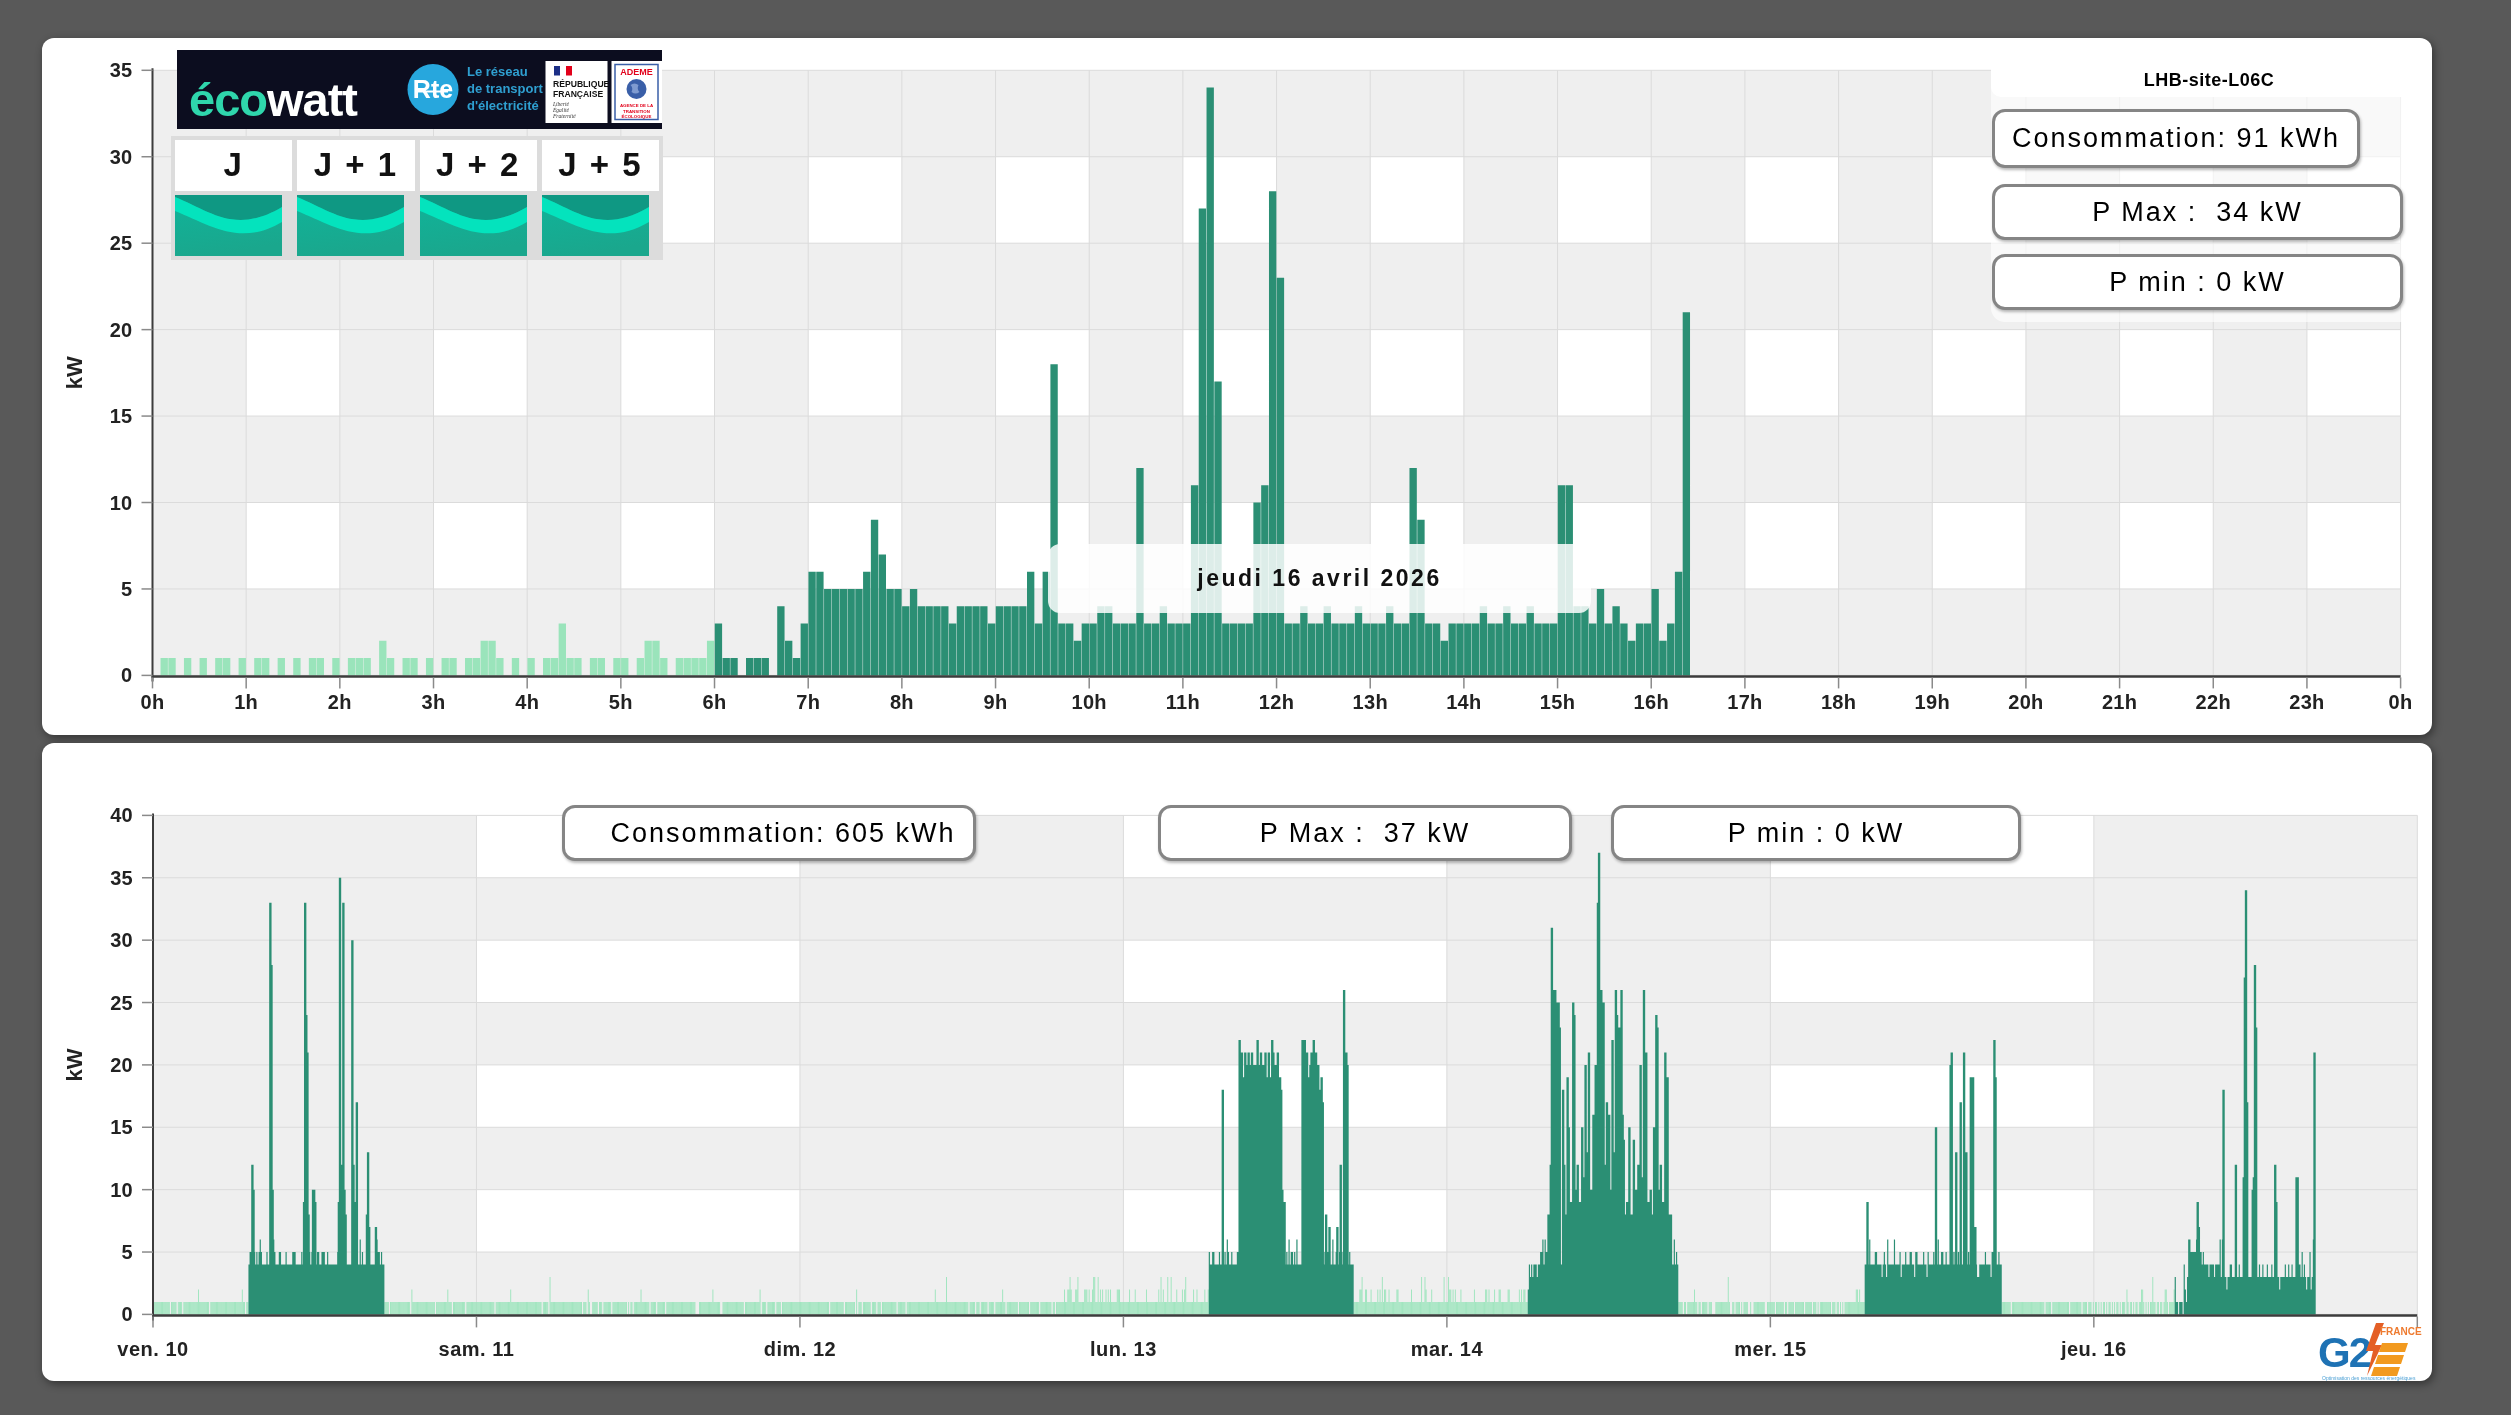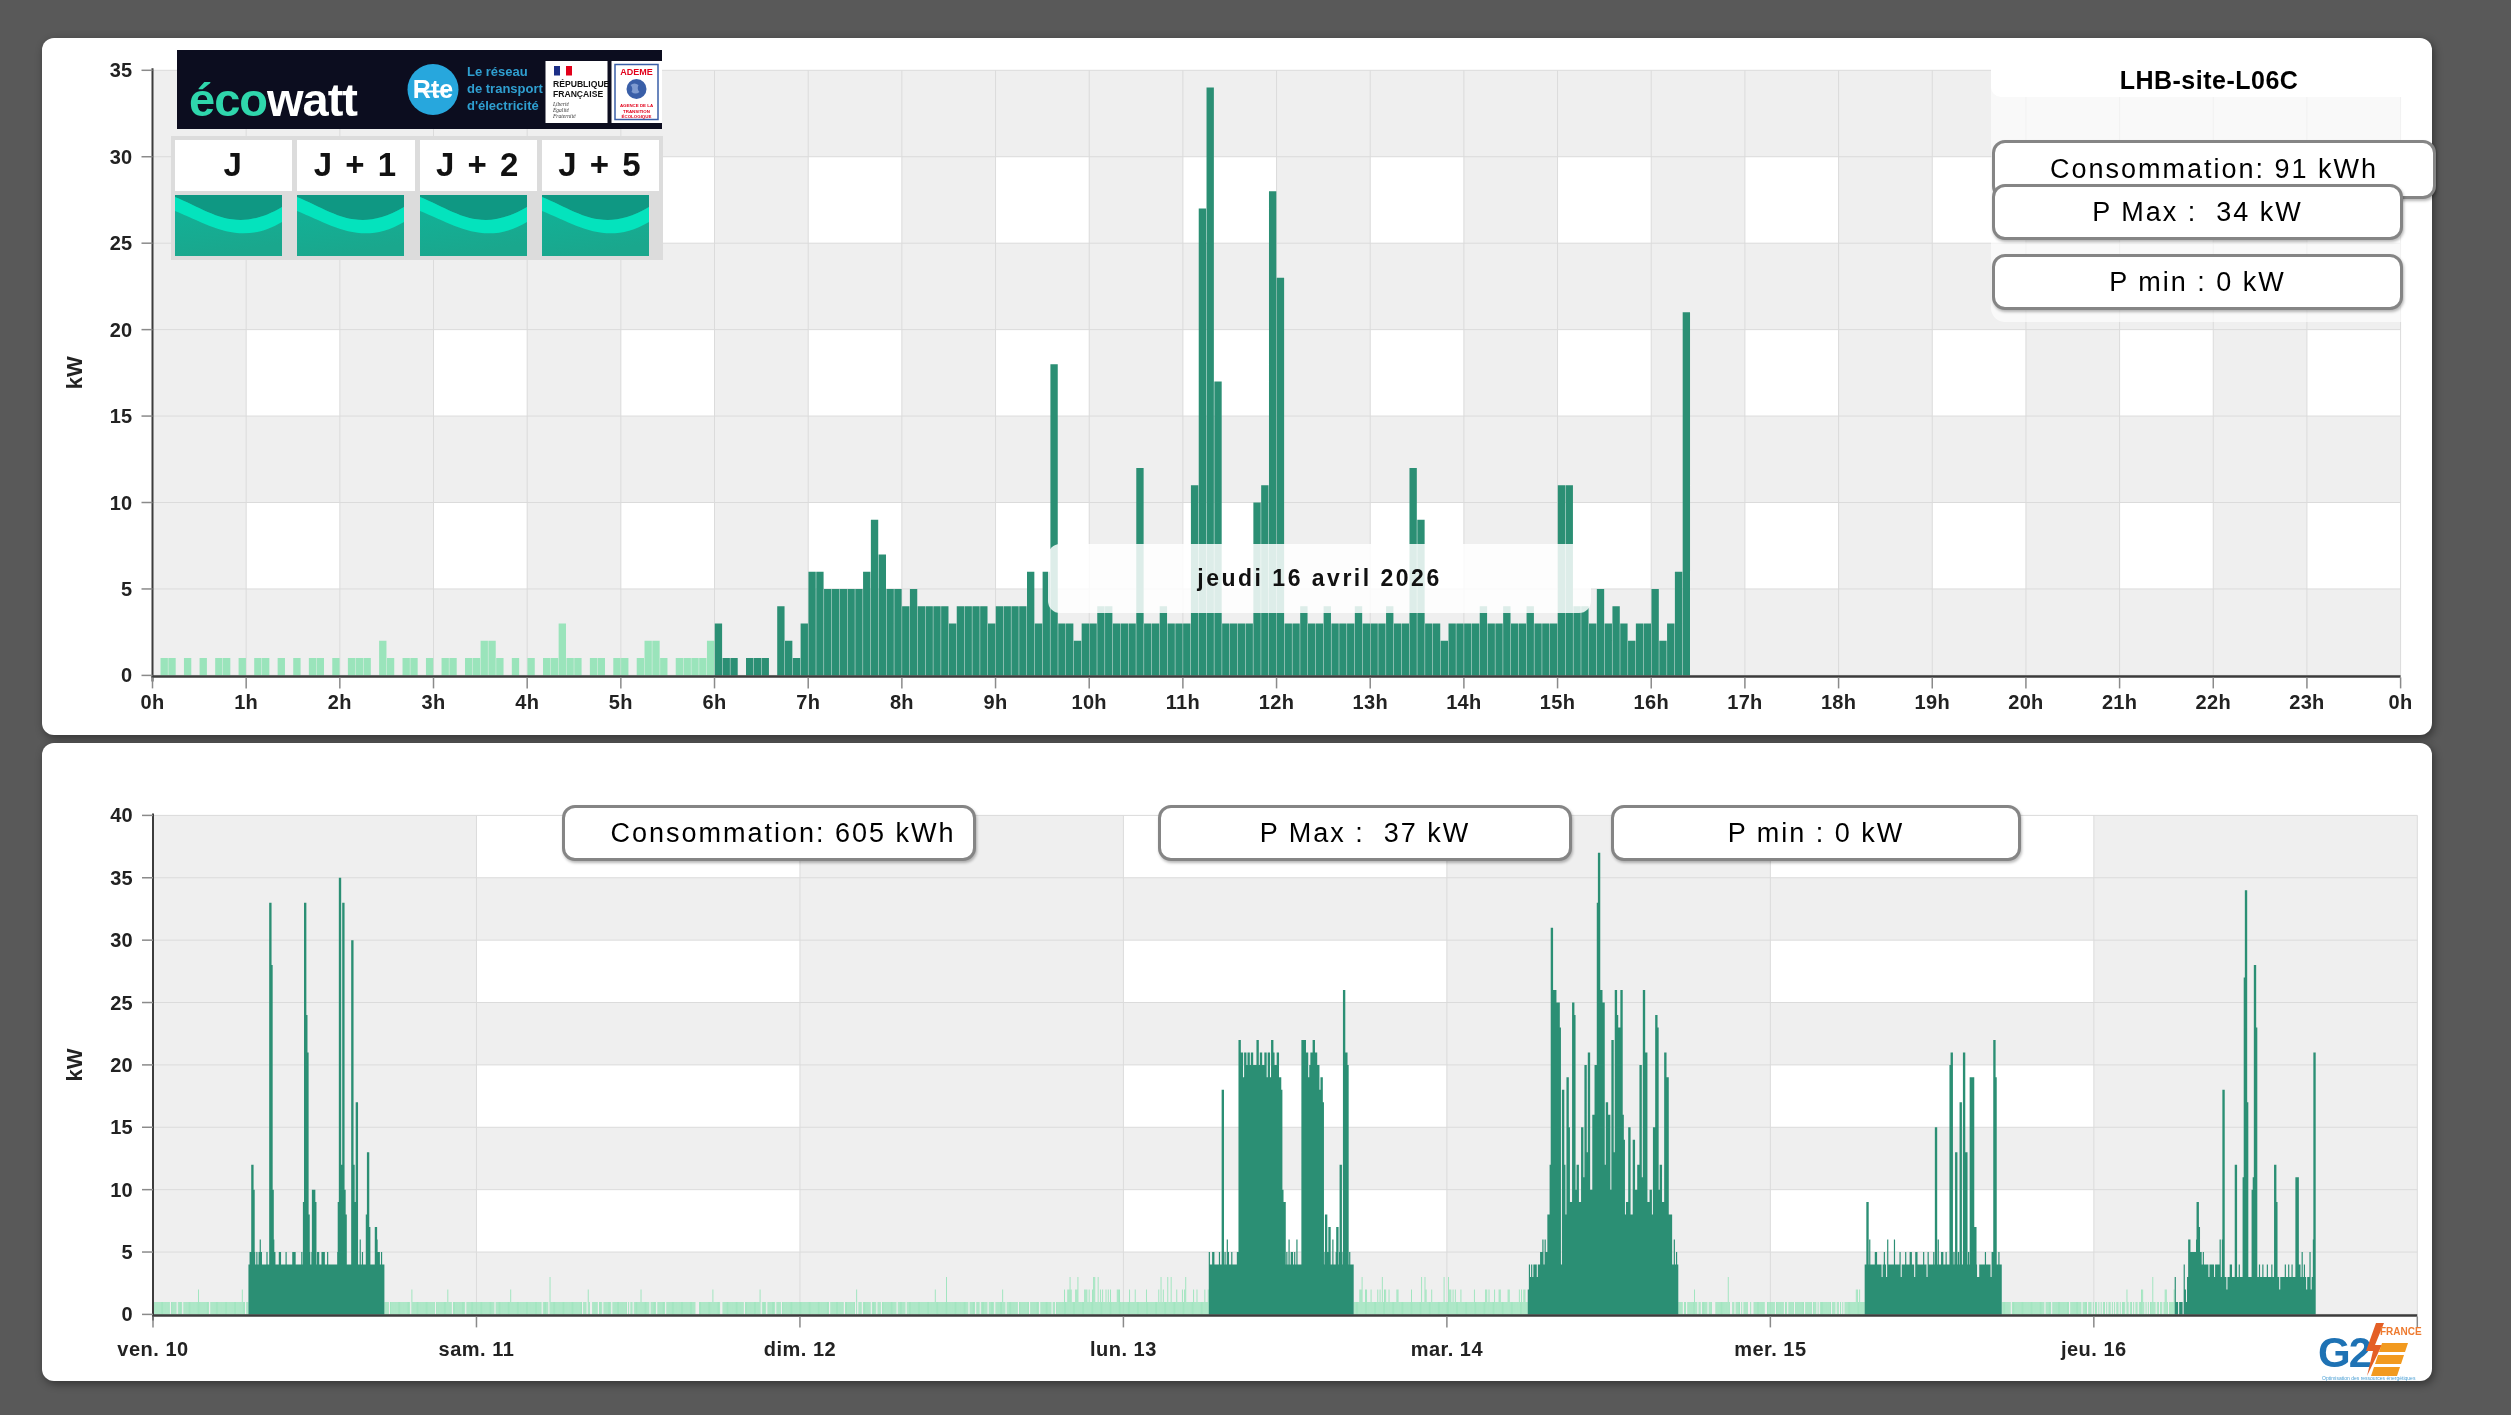--- a/index.html
+++ b/index.html
@@ -10,21 +10,21 @@
 text.ylab { font-family:"Liberation Sans"; font-weight:700; font-size:22px; fill:#222222; }
 .banner { position:absolute; left:135px; top:12px; width:485px; height:79px;text-align:right; }
 .tiles { position:absolute; left:129px; top:98px; width:492px; height:124px; background:#dcdcdc; display:flex; gap:5px; padding:4px; }
 .tile { flex:1; display:flex; flex-direction:column; }
 .tlab { height:52px; background:#fff; font-weight:700; font-size:33px; color:#111; text-align:center; line-height:50px; letter-spacing:2px; }
 .timg { margin-top:4px; height:61px; }
 .jband { position:absolute; left:1006px; top:506px; width:543px; height:69px; background:rgba(255,255,255,0.84); border-radius:12px;
          font-weight:700; font-size:23px; color:#111; text-align:center; line-height:69px; letter-spacing:2.5px; }
 .ovl { position:absolute; left:1949px; top:28px; width:436px; height:256px; background:rgba(255,255,255,0.62); border-radius:14px; }
 .titleband { position:absolute; left:1949px; top:25px; width:436px; height:34px; background:#fff; border-radius:0 0 10px 10px;
-            font-weight:700; font-size:25px; color:#000; text-align:center; line-height:34px; letter-spacing:0.5px; }
+            font-weight:700; font-size:18px; color:#000; text-align:center; line-height:34px; letter-spacing:0.5px; }
 .sbox { position:absolute; background:#fff; border:3px solid #858585; border-radius:13px; color:#000;
         font-size:27px; letter-spacing:2px; text-align:center; box-shadow:1px 2px 3px rgba(0,0,0,0.28); }
 .g2e { position:absolute; left:2274px; top:578px; }
 </style></head>
 <body>
 <div class="panel" style="left:42px; top:38px; width:2390px; height:697px;">
 <svg class="chart" width="2390" height="697">
       <rect x="110.50" y="32.30" width="2248.10" height="605.10" fill="#efefef"></rect>
       <rect x="204.17" y="464.51" width="93.67" height="86.44" fill="#ffffff"></rect>
       <rect x="204.17" y="291.63" width="93.67" height="86.44" fill="#ffffff"></rect>
@@ -248,21 +248,21 @@
             </defs>
 <rect width="107" height="61" fill="url(#tg3)"></rect>
 <path d="M0 0 H107 V12 C60 40 35 16 0 2 Z" fill="#0f9883"></path>
 <path d="M0 2 C35 16 60 40 107 12 V27 C65 52 35 30 0 16 Z" fill="#04e3bd"></path>
 </svg></div>
       </div>
     </div>
 <div class="jband">jeudi 16 avril 2026</div>
 <div class="ovl"></div>
 <div class="titleband">LHB-site-L06C</div>
-<div class="sbox" style="left:1950px; top:71px; width:444px; height:59px; line-height:53px;margin-top:31px;">Consommation: 91 kWh</div>
+<div class="sbox" style="left:1950px; top:71px; width:368px; height:59px; line-height:53px;">Consommation: 91 kWh</div>
 <div class="sbox" style="left:1950px; top:146px; width:411px; height:56px; line-height:50px;">P Max :&nbsp; 34 kW</div>
 <div class="sbox" style="left:1950px; top:216px; width:411px; height:56px; line-height:50px;">P min : 0 kW</div>
 </div>
 <div class="panel" style="left:42px; top:743px; width:2390px; height:638px;">
 <svg class="chart" width="2390" height="638">
       <rect x="111.00" y="72.40" width="2264.30" height="499.00" fill="#efefef"></rect>
       <rect x="434.47" y="446.65" width="323.47" height="62.38" fill="#ffffff"></rect>
       <rect x="434.47" y="321.90" width="323.47" height="62.38" fill="#ffffff"></rect>
       <rect x="434.47" y="197.15" width="323.47" height="62.38" fill="#ffffff"></rect>
       <rect x="434.47" y="72.40" width="323.47" height="62.38" fill="#ffffff"></rect>

